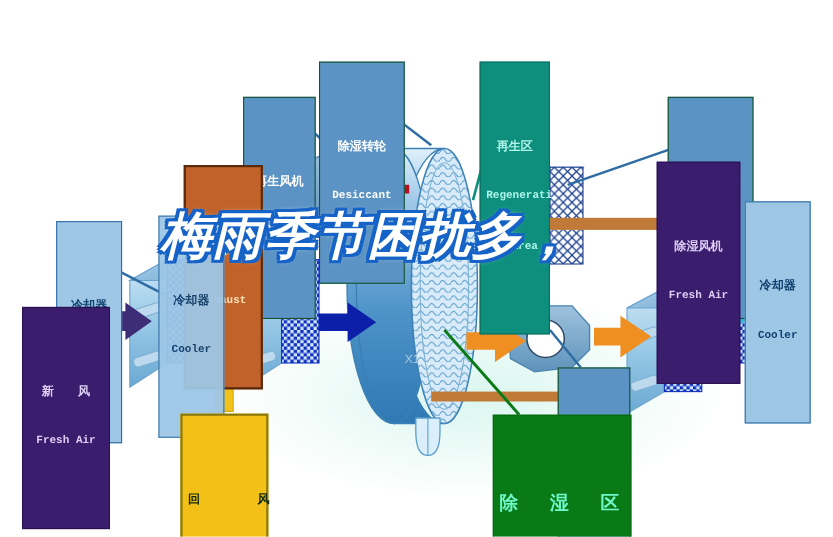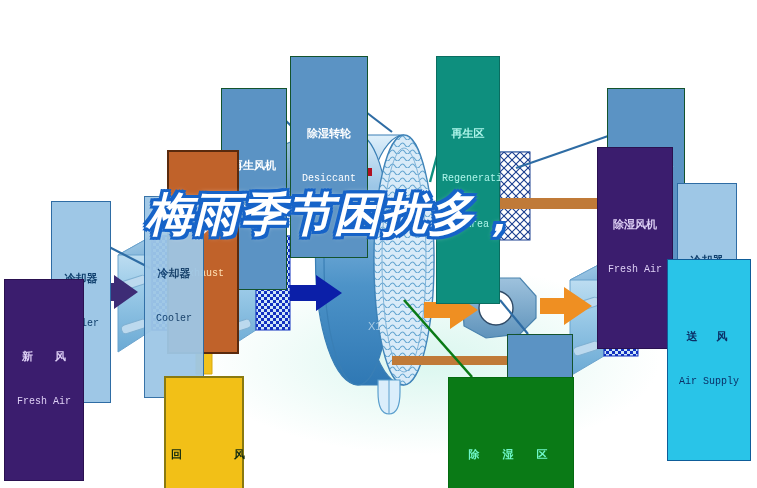--- a/index.html
+++ b/index.html
@@ -3,21 +3,21 @@
 <meta charset="utf-8">
 <style>
   html,body{margin:0;padding:0;background:#ffffff;}
   body{font-family:"Liberation Sans", sans-serif;}
   #stage{position:relative;width:757px;height:488px;background:#ffffff;overflow:hidden;}
 
   
   .lbl{position:absolute;box-sizing:border-box;text-align:center;line-height:1.08;
        letter-spacing:0px;white-space:pre;z-index:40;}
   .lbl .cn{display:block;font-family:"Liberation Sans",sans-serif;font-weight:700;}
-  .lbl .en{display:block;font-family:"Liberation Mono","DejaVu Sans Mono",monospace;font-weight:400;}
+  .lbl .en{display:block;font-family:"Liberation Mono","DejaVu Sans Mono",monospace;font-weight:700;}
 
   
   .box-blue{background:#5b93c4;border:1px solid #14532d;color:#ffffff;}
   .box-blue .cn{color:#ffffff;font-size:11px;}
   .box-blue .en{color:#ffffff;font-size:10px;}
 
   .box-lblue{background:#9ec7e6;border:1px solid #2e6ca4;}
   .box-lblue .cn{color:#10406e;font-size:11px;}
   .box-lblue .en{color:#10406e;font-size:10px;}
 
@@ -27,21 +27,21 @@
 
   .box-purple{background:#3b1d6e;border:1px solid #2a1150;}
   .box-purple .cn{color:#ded0f5;font-size:11px;}
   .box-purple .en{color:#ded0f5;font-size:10px;text-align:center;}
 
   .box-teal{background:#0e8f7e;border:1px solid #0a6d60;}
   .box-teal .cn{color:#aef5ea;font-size:11px;}
   .box-teal .en{color:#aef5ea;font-size:10px;}
 
   .box-green{background:#0a7a16;border:1px solid #046b10;}
-  .box-green .cn{color:#6ff7c9;font-size:11px;letter-spacing:6px;}
+  .box-green .cn{color:#6ff7c9;font-size:17px;letter-spacing:6px;}
 
   .box-cyan{background:#29c4e8;border:1px solid #0e5d99;}
   .box-cyan .cn{color:#0b2f66;font-size:11px;letter-spacing:4px;}
   .box-cyan .en{color:#0b2f66;font-size:10px;}
 
   .box-yellow{background:#f2c017;border:2px solid #8a7a10;}
   .box-yellow .cn{color:#123,#000;color:#102a10;font-size:11px;letter-spacing:10px;}
 
   .lbl .pad{padding:2px 5px 3px 5px;}
 
@@ -303,33 +303,27 @@
     </div>
   </div>
 
   <div class="lbl box-lblue" style="left:144px;top:196px;width:60px;opacity:.95;">
     <div class="pad">
       <span class="cn">冷却器</span>
       <span class="en">Cooler</span>
     </div>
   </div>
 
-  <div class="lbl box-purple" style="left:4px;top:279px;width:80px;">
+  <div class="lbl box-purple" style="left:20px;top:279px;width:80px;">
     <div class="pad">
       <span class="cn">新　　风</span>
       <span class="en">Fresh Air</span>
     </div>
   </div>
 
-  <div class="lbl box-cyan" style="left:667px;top:259px;width:84px;">
-    <div class="pad">
-      <span class="cn">送　风</span>
-      <span class="en">Air Supply</span>
-    </div>
-  </div>
 
   <div class="lbl box-blue" style="left:507px;top:334px;width:66px;">
     <div class="pad">
       <span class="cn">除湿风机</span>
       <span class="en">Blower</span>
     </div>
   </div>
 
   <div class="lbl box-yellow" style="left:164px;top:376px;width:80px;">
     <div class="pad">

